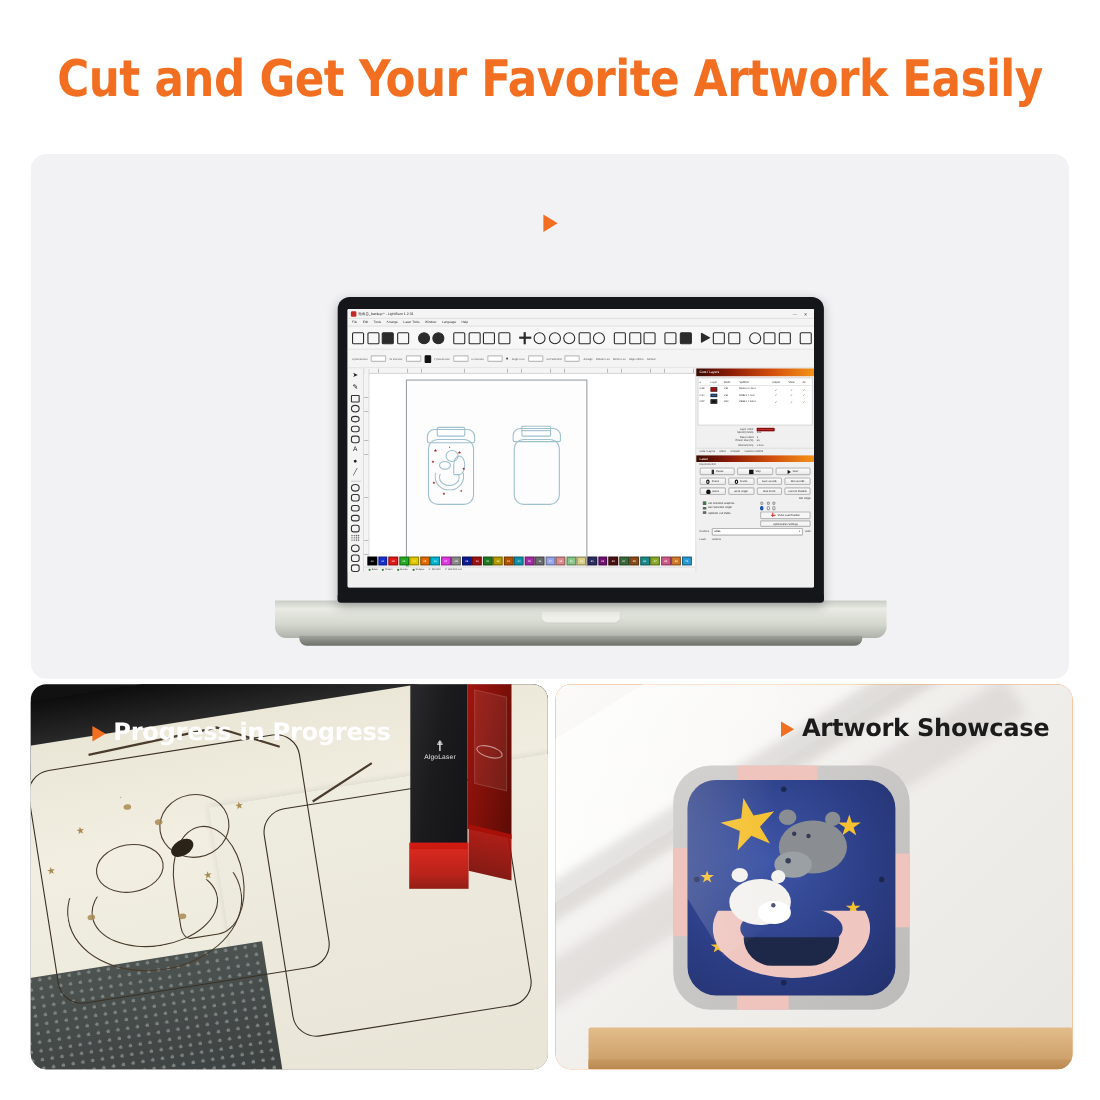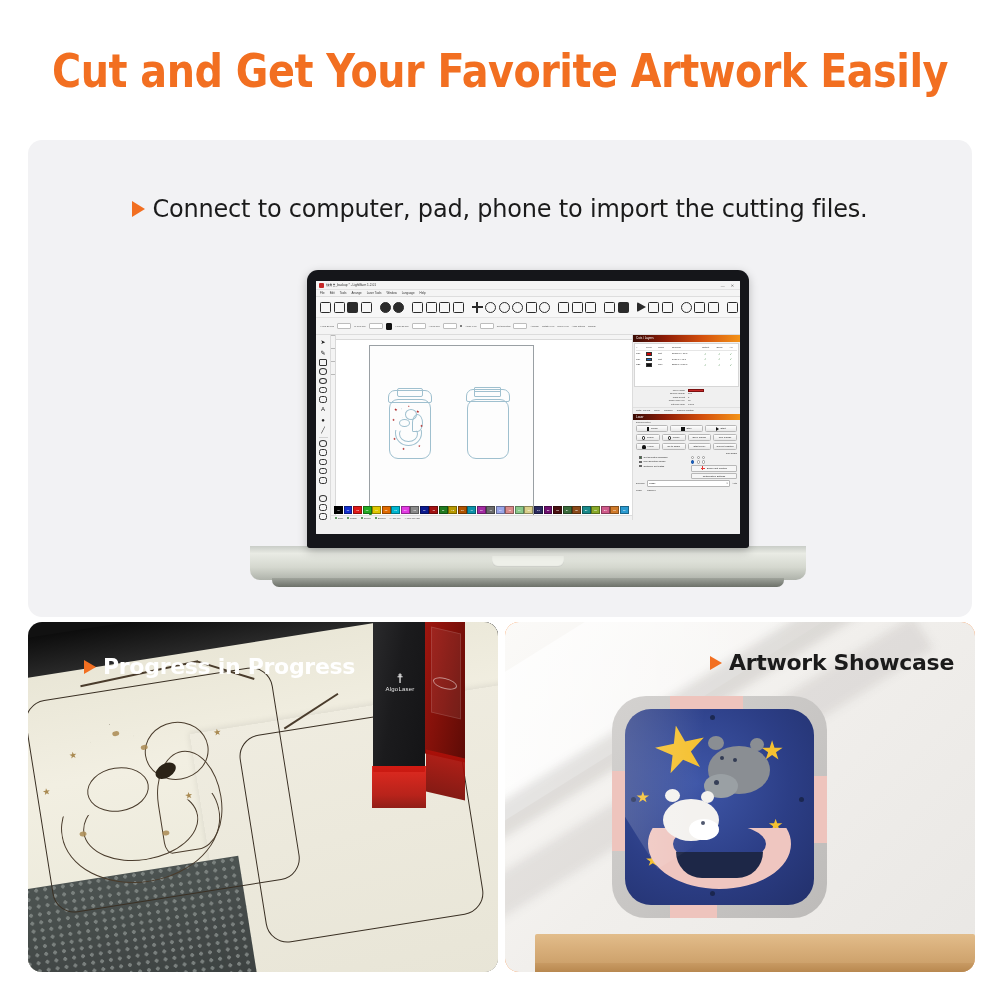--- a/index.html
+++ b/index.html
@@ -344,21 +344,20 @@
 <body>
 
 <div class="page">
 
   <div class="headline">Cut and Get Your Favorite Artwork Easily</div>
 
   <div class="card-top">
 
     <div class="subtitle-row">
       <span class="tri"></span>
-      <span class="subtitle-text">Connect to computer, pad, phone to import the cutting files.</span>
     </div>
 
     <div class="laptop">
       <div class="hinge"></div>
       <div class="base">
         
       </div>
       <div class="base-foot"></div>
 
       <div class="lid">

